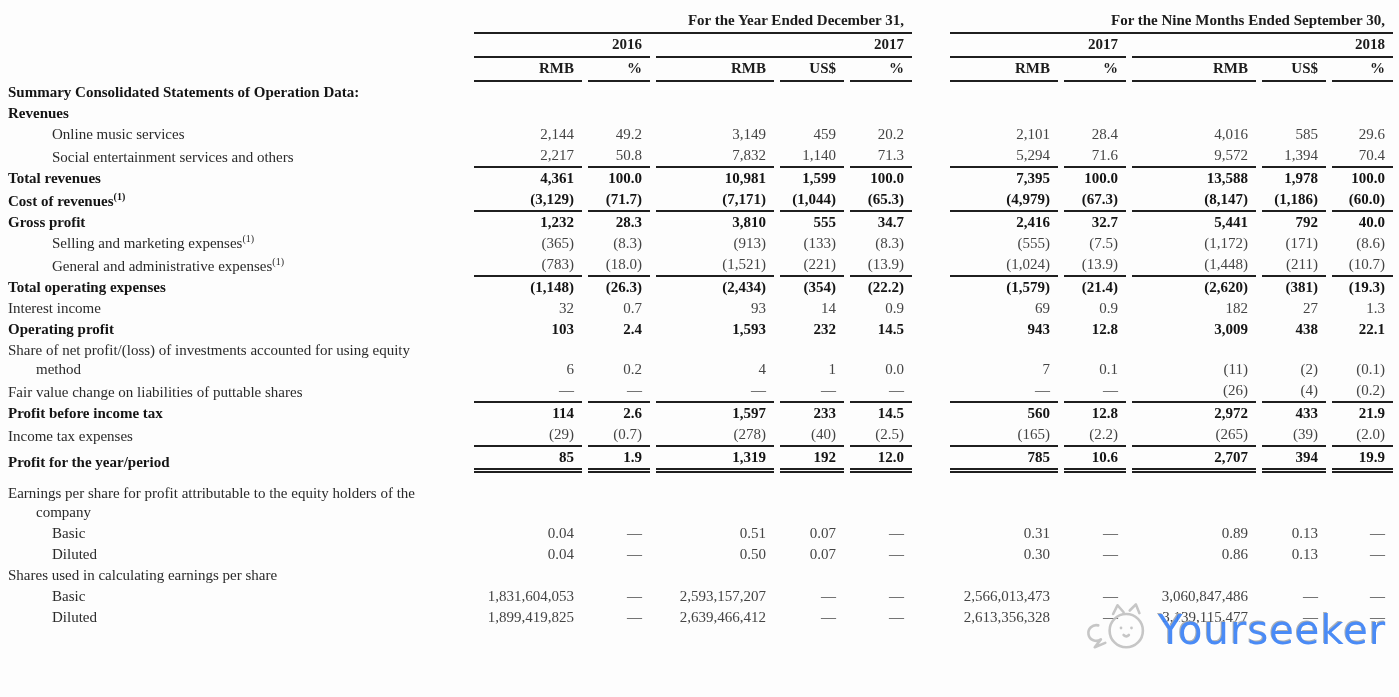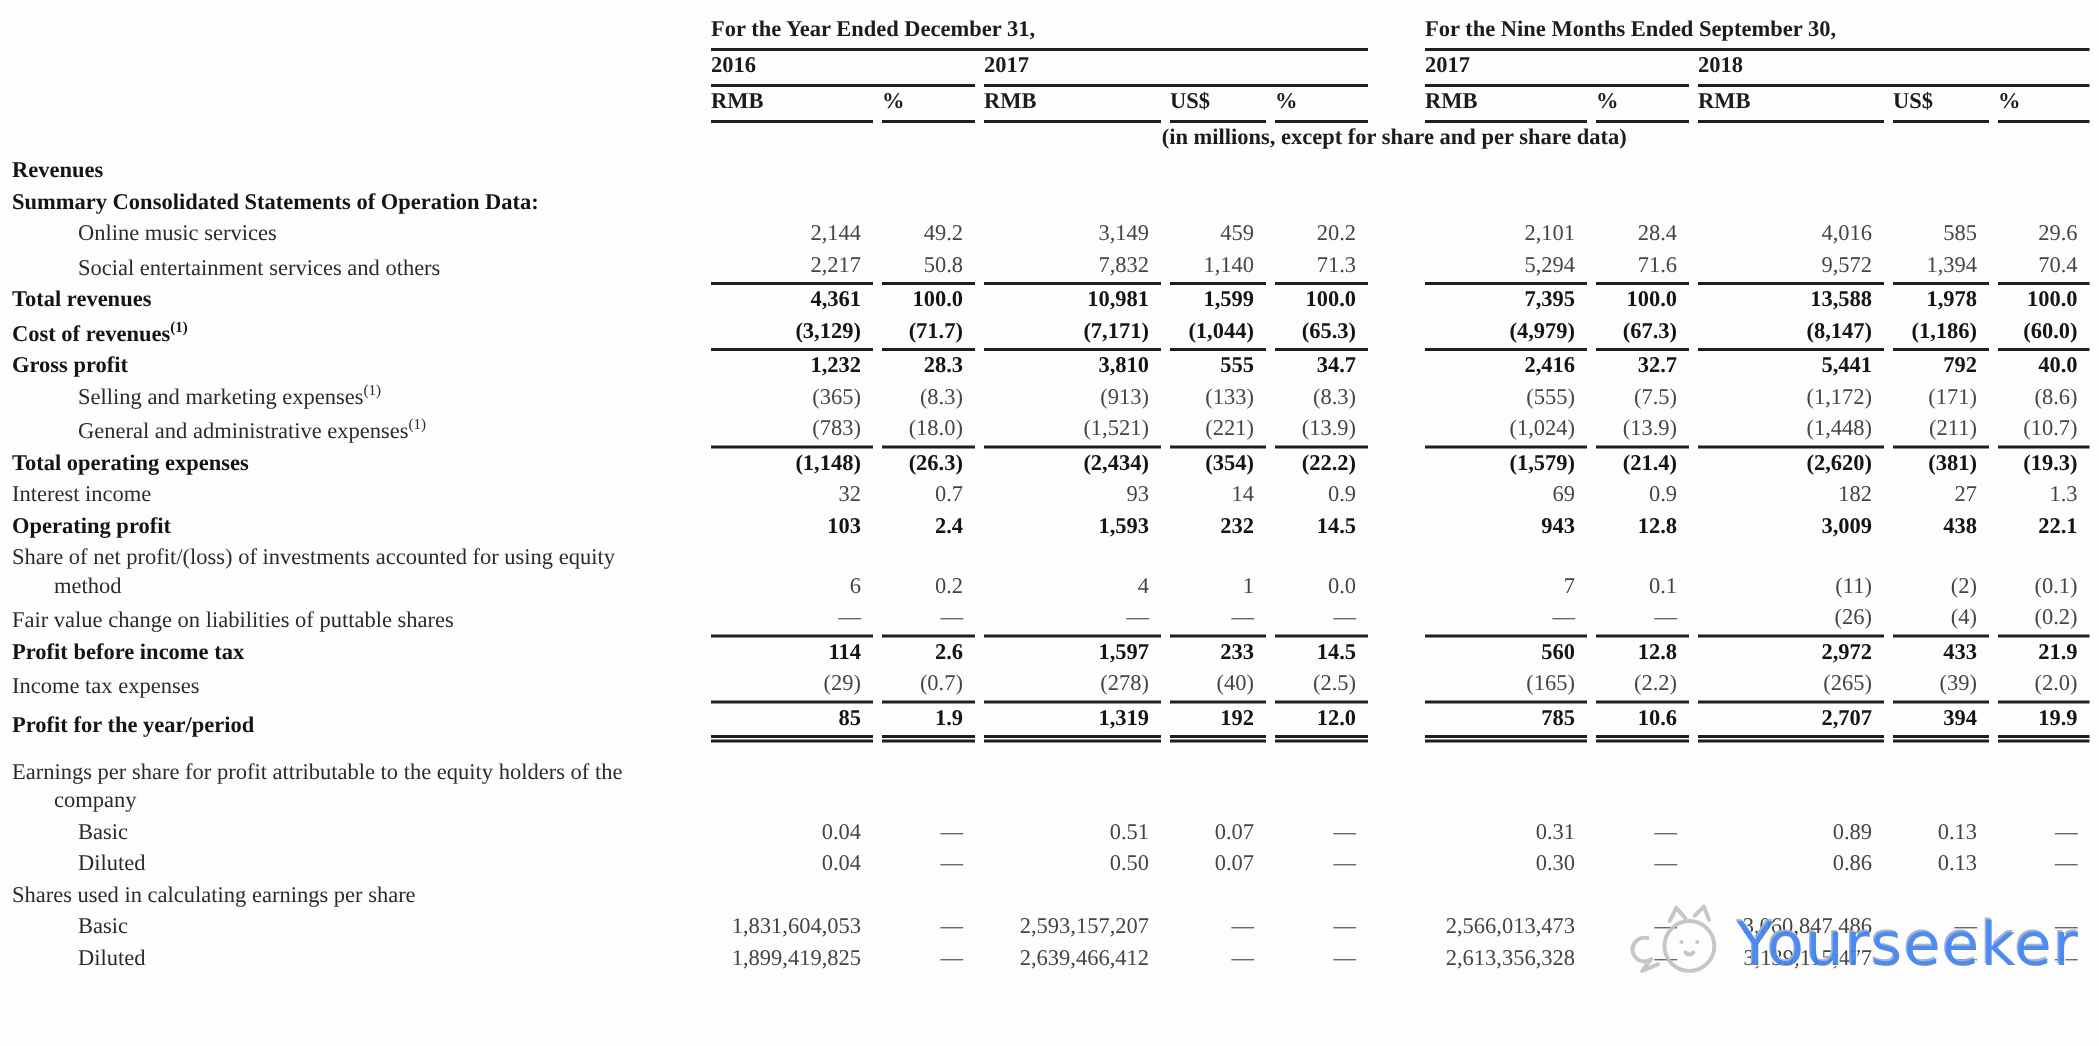--- a/index.html
+++ b/index.html
@@ -9,21 +9,21 @@
     font-family:"Liberation Serif", serif;
   }
   table{
     border-collapse:separate;border-spacing:6px 0;table-layout:fixed;
     width:1399px;margin-top:10px;
   }
   th,td{
     box-sizing:border-box;padding:1px 8px 1px 0;
     font-size:15px;line-height:19px;vertical-align:bottom;
   }
-  thead th{font-weight:bold;text-align:left;padding-bottom:2px;}
+  thead th{font-weight:bold;text-align:right;padding-bottom:2px;}
   .grp,.yr,.colh{border-bottom:2px solid #1f1f1f;}
   .note{font-weight:bold;text-align:center;padding-top:1px;}
   .lbl{text-align:left;padding-left:2px;color:#2a2a2a;}
   .lbl.b{color:#141414;}
   .in1{padding-left:46px;}
   .l2{padding-left:28px;}
   .num{text-align:right;white-space:nowrap;color:#444;}
   .num.b{color:#141414;}
   .b{font-weight:bold;}
   .rule{border-bottom:2px solid #1f1f1f;}
@@ -82,42 +82,38 @@
       <th class="colh">RMB</th>
       <th class="colh">US$</th>
       <th class="colh">%</th>
       <th class="sp"></th>
       <th class="colh">RMB</th>
       <th class="colh">%</th>
       <th class="colh">RMB</th>
       <th class="colh">US$</th>
       <th class="colh">%</th>
     </tr>
-    <tr>
-      <th class="lbl"></th>
-      <th class="note" colspan="11">(in millions, except for share and per share data)</th>
-    </tr>
   </thead>
   <tbody>
       <tr>
+        <td class="lbl b"><span>Summary Consolidated Statements of Operation Data:</span></td>
+        <td class="num b"></td>
+        <td class="num b"></td>
+        <td class="num b"></td>
+        <td class="num b"></td>
+        <td class="num b"></td>
+        <td class="sp"></td>
+        <td class="num b"></td>
+        <td class="num b"></td>
+        <td class="num b"></td>
+        <td class="num b"></td>
+        <td class="num b"></td>
+      </tr>
+      <tr>
         <td class="lbl b"><span>Revenues</span></td>
-        <td class="num b"></td>
-        <td class="num b"></td>
-        <td class="num b"></td>
-        <td class="num b"></td>
-        <td class="num b"></td>
-        <td class="sp"></td>
-        <td class="num b"></td>
-        <td class="num b"></td>
-        <td class="num b"></td>
-        <td class="num b"></td>
-        <td class="num b"></td>
-      </tr>
-      <tr>
-        <td class="lbl b"><span>Summary Consolidated Statements of Operation Data:</span></td>
         <td class="num b"></td>
         <td class="num b"></td>
         <td class="num b"></td>
         <td class="num b"></td>
         <td class="num b"></td>
         <td class="sp"></td>
         <td class="num b"></td>
         <td class="num b"></td>
         <td class="num b"></td>
         <td class="num b"></td>

